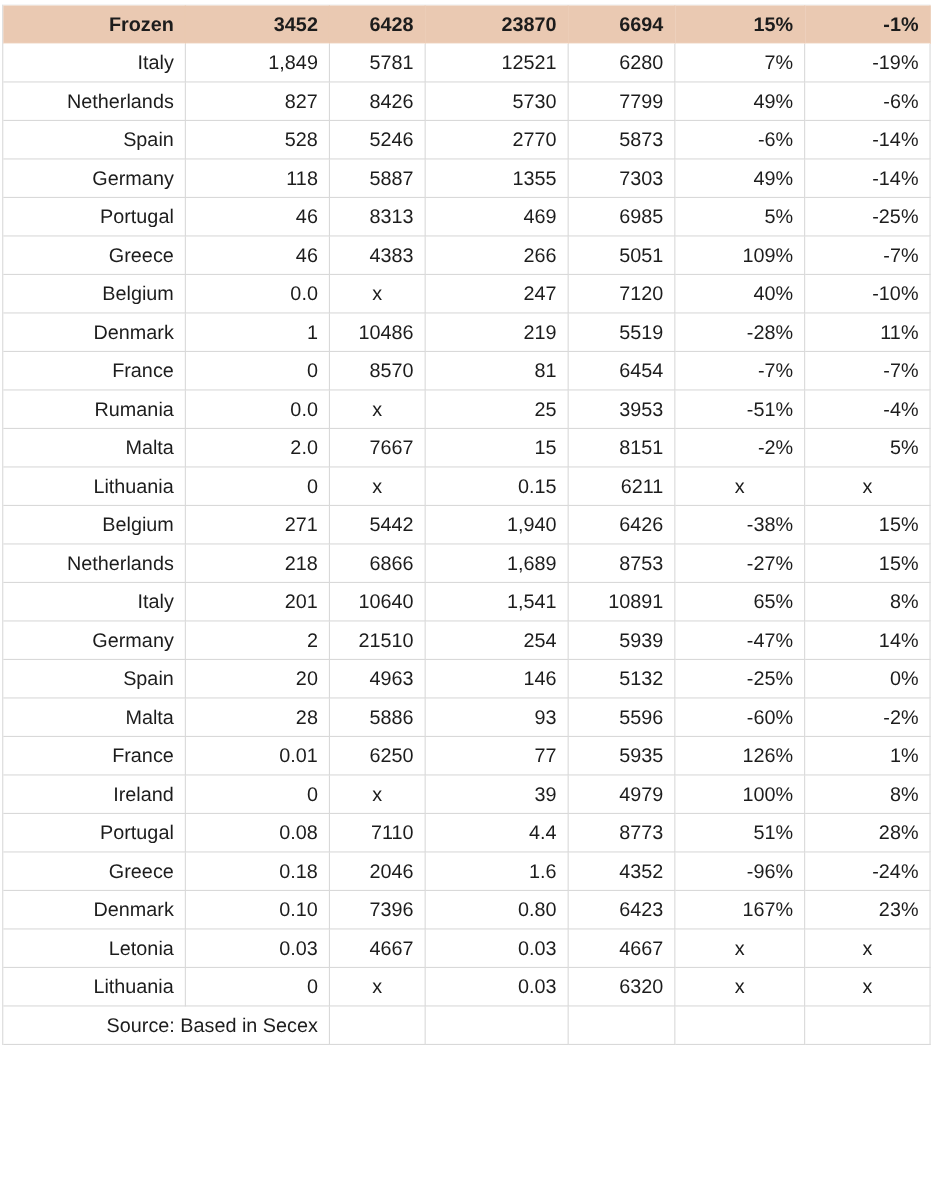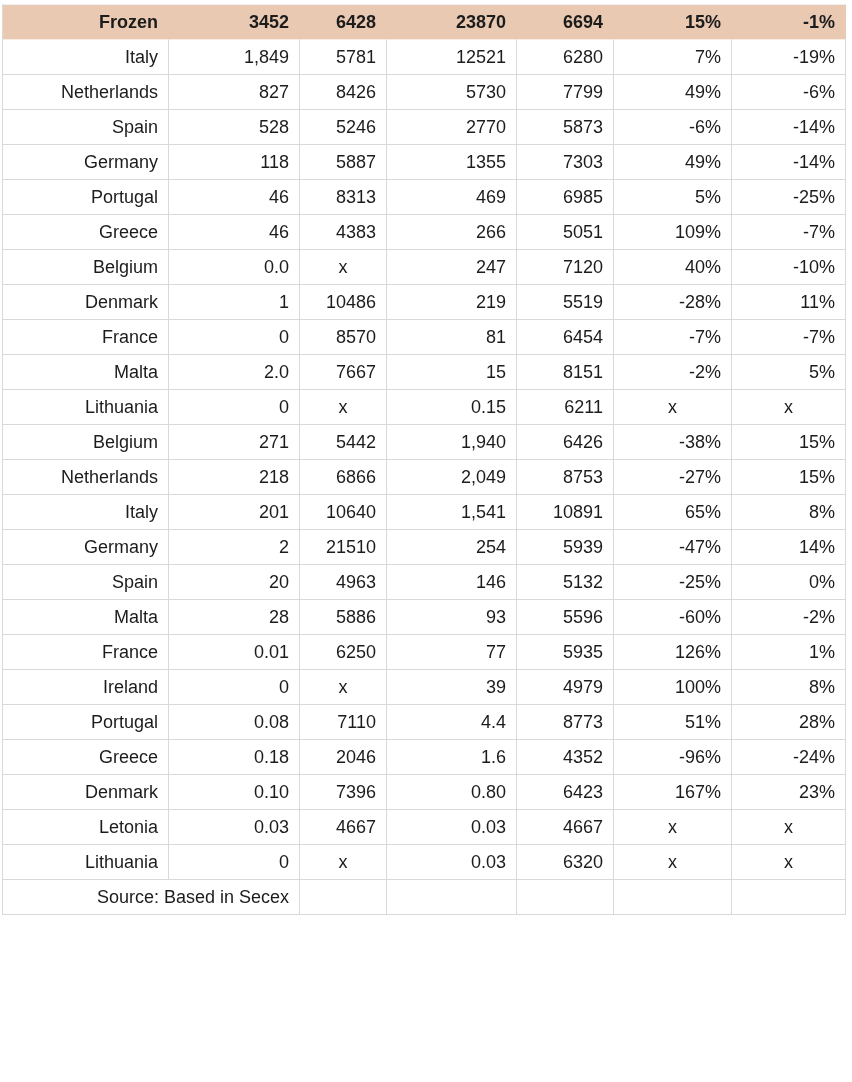--- a/index.html
+++ b/index.html
@@ -154,20 +154,29 @@
         <tr class="data">
           <td class="left">France</td>
           <td class="right">0</td>
           <td class="right">8570</td>
           <td class="right">81</td>
           <td class="right">6454</td>
           <td class="right">-7%</td>
           <td class="right">-7%</td>
         </tr>
         <tr class="data">
+          <td class="left">Rumania</td>
+          <td class="right">0.0</td>
+          <td class="center">x</td>
+          <td class="right">25</td>
+          <td class="right">3953</td>
+          <td class="right">-51%</td>
+          <td class="right">-4%</td>
+        </tr>
+        <tr class="data">
           <td class="left">Malta</td>
           <td class="right">2.0</td>
           <td class="right">7667</td>
           <td class="right">15</td>
           <td class="right">8151</td>
           <td class="right">-2%</td>
           <td class="right">5%</td>
         </tr>
         <tr class="data">
           <td class="left">Lithuania</td>
@@ -184,21 +193,21 @@
           <td class="right">5442</td>
           <td class="right">1,940</td>
           <td class="right">6426</td>
           <td class="right">-38%</td>
           <td class="right">15%</td>
         </tr>
         <tr class="data">
           <td class="left">Netherlands</td>
           <td class="right">218</td>
           <td class="right">6866</td>
-          <td class="right">2,049</td>
+          <td class="right">1,689</td>
           <td class="right">8753</td>
           <td class="right">-27%</td>
           <td class="right">15%</td>
         </tr>
         <tr class="data">
           <td class="left">Italy</td>
           <td class="right">201</td>
           <td class="right">10640</td>
           <td class="right">1,541</td>
           <td class="right">10891</td>

